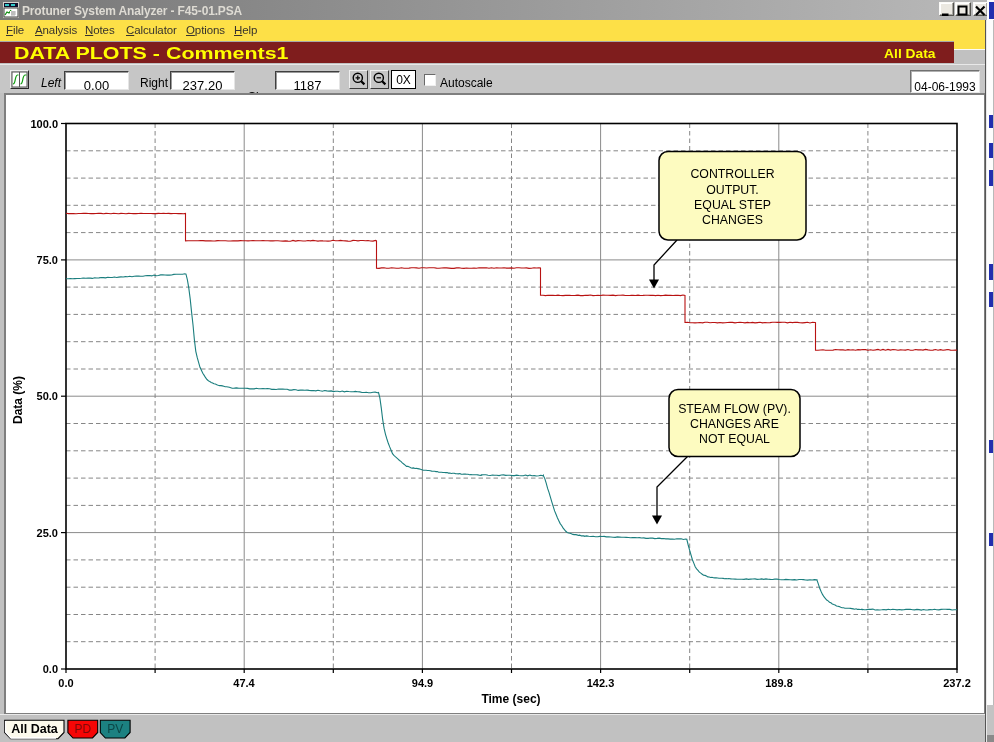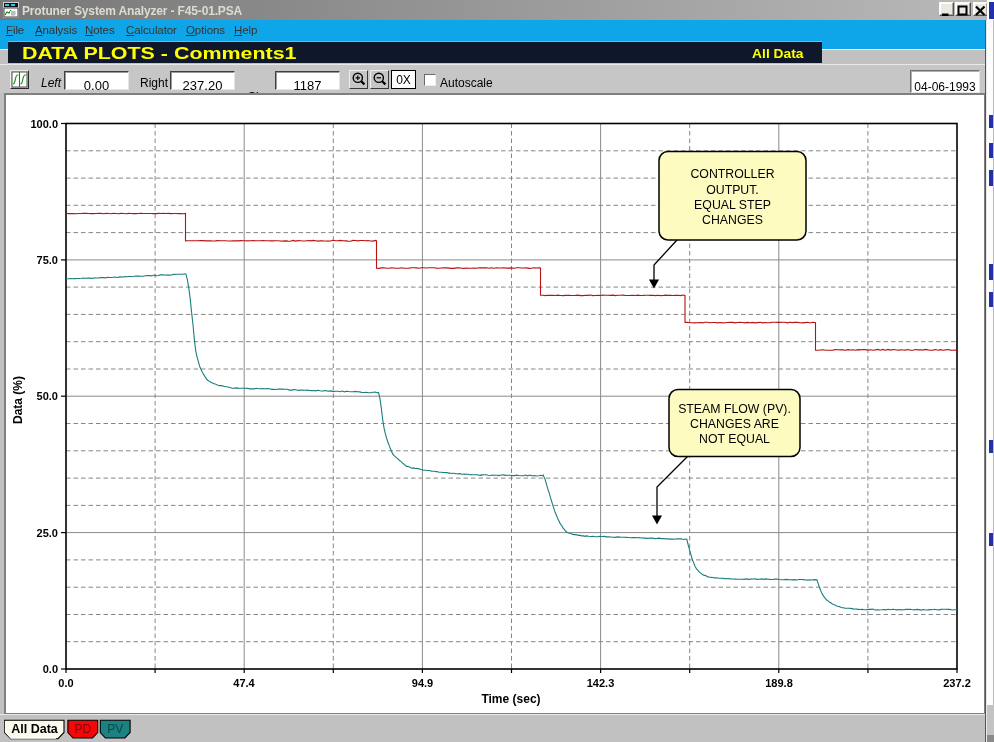--- a/index.html
+++ b/index.html
@@ -7,26 +7,26 @@
 
 
 #titlebar { left:0; top:0; width:988px; height:20px; background:linear-gradient(90deg,#777777,#b9b9b9); }
 #title-icon { left:3px; top:2px; width:16px; height:16px; }
 #title-text { left:22px; top:4px; font-size:12px; font-weight:bold; color:#dedbd3; letter-spacing:-0.15px; white-space:nowrap; }
 .tbtn { top:2px; width:15px; height:14px; background:#ebe8e1; border:1px solid;
   border-color:#fbfaf7 #55544f #55544f #fbfaf7;
   box-shadow: inset -1px -1px 0 #a8a6a0, inset 1px 1px 0 #ffffff; }
 
 
-#menubar { left:0; top:20px; width:988px; height:30px; background:#0ea5e9; border-bottom:1px solid #fbfbf8; font-size:11.5px; color:#37332d; letter-spacing:-0.1px; }
+#menubar { left:0; top:20px; width:988px; height:30px; background:#fde047; border-bottom:1px solid #fbfbf8; font-size:11.5px; color:#37332d; letter-spacing:-0.1px; }
 .mitem { position:absolute; top:4px; }
 .mitem u { text-decoration:underline; }
 
 
-#redbar { left:8px; top:41px; width:814px; height:22px; background:#0f172a; border-top:1px solid #a8a8a8; }
+#redbar { left:0; top:41px; width:954px; height:22px; background:#7f1d1d; border-top:1px solid #a8a8a8; }
 #redbar-title { position:absolute; left:14px; top:2px; color:#ffff00; font-weight:bold; font-size:17px; transform:scaleX(1.26); transform-origin:0 0; white-space:nowrap; }
 #redbar-right { position:absolute; right:19px; top:4px; color:#ffff00; font-weight:bold; font-size:13px; transform:scaleX(1.06); transform-origin:100% 0; white-space:nowrap; }
 
 
 #toolbar { left:0; top:64px; width:985px; height:29px; background:#c6c6c6; border-top:1px solid #e8e8e8; }
 .tlabel { position:absolute; top:11px; font-size:12px; color:#000; }
 .tbox { position:absolute; top:6px; height:19px; background:#fff; border:1px solid;
   border-color:#3f3f3f #e5e5e5 #e5e5e5 #3f3f3f; box-shadow: inset 1px 1px 0 #9a9a9a;
   font-size:13px; text-align:center; color:#000; padding-top:6px; }
 .zbtn { position:absolute; top:5px; width:19px; height:19px; background:#c6c6c6; border:1px solid;

